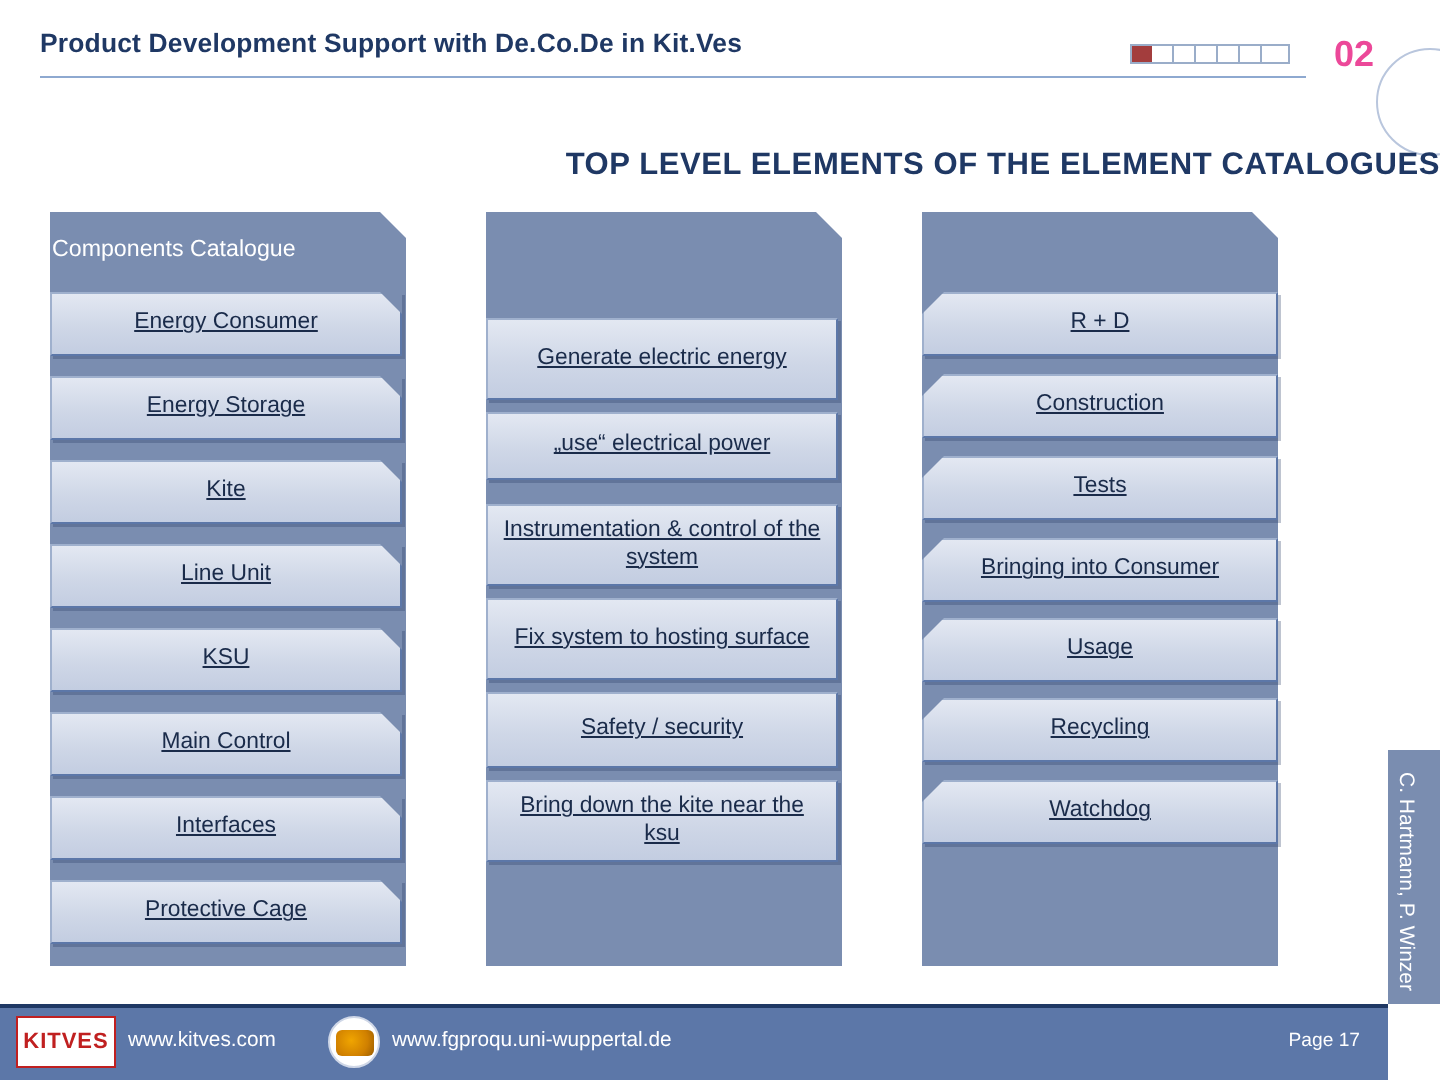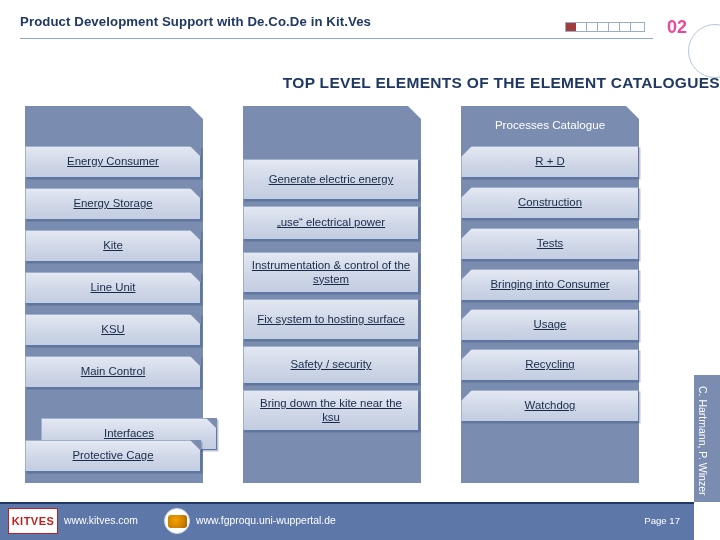--- a/index.html
+++ b/index.html
@@ -311,27 +311,27 @@
     <div class="progress-tick" style="left:65px;"></div>
   </div>
   <div class="page-number">02</div>
   <div class="corner-arc"></div>
 </div>
 
 <div class="page-title">TOP LEVEL ELEMENTS OF THE ELEMENT CATALOGUES</div>
 
 <div class="col c1">
   <div class="notch"></div>
+  <div class="col-header">Components Catalogue</div>
 </div>
 <div class="col c2">
   <div class="notch"></div>
 </div>
 <div class="col c3">
   <div class="notch"></div>
-  <div class="col-header">Processes Catalogue</div>
 </div>
 
 <div class="item left" style="top:146px;height:32px;">
   <div class="tr-notch"></div>
   <span>Energy Consumer</span>
 </div>
 <div class="item left" style="top:188px;height:32px;">
   <div class="tr-notch"></div>
   <span>Energy Storage</span>
 </div>
@@ -344,21 +344,21 @@
   <span>Line Unit</span>
 </div>
 <div class="item left" style="top:314px;height:32px;">
   <div class="tr-notch"></div>
   <span>KSU</span>
 </div>
 <div class="item left" style="top:356px;height:32px;">
   <div class="tr-notch"></div>
   <span>Main Control</span>
 </div>
-<div class="item left" style="top:418px;height:32px;margin-left:16px;">
+<div class="item left" style="top:398px;height:32px;">
   <div class="tr-notch"></div>
   <span>Interfaces</span>
 </div>
 <div class="item left" style="top:440px;height:32px;">
   <div class="tr-notch"></div>
   <span>Protective Cage</span>
 </div>
 
 <div class="item mid" style="top:145px;height:41px;">
   <span>Generate electric energy</span>

